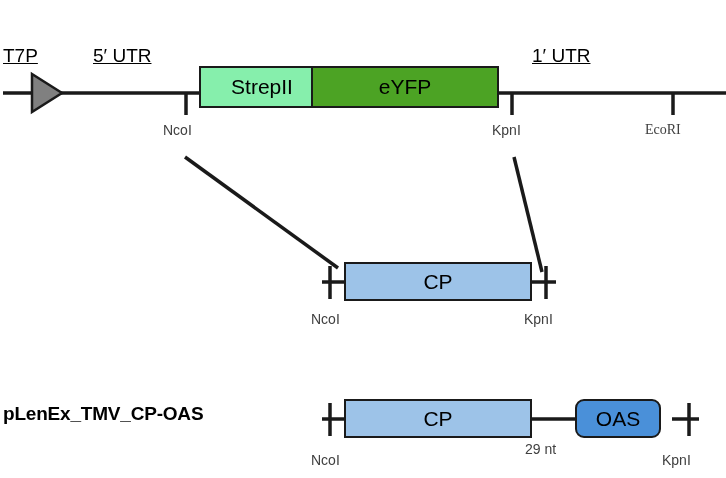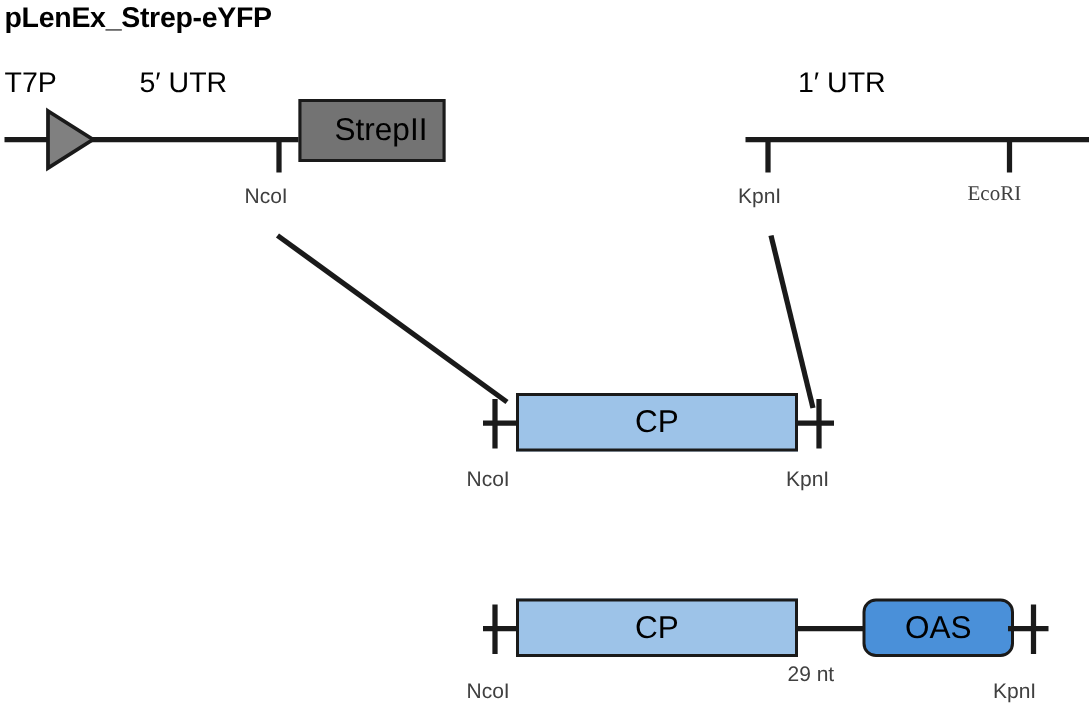--- a/index.html
+++ b/index.html
@@ -21,20 +21,21 @@
     font-size: 19px;
     color: #000000;
     white-space: nowrap;
     letter-spacing: -0.2px;
   }
   .plain-label {
     position: absolute;
     font-size: 19px;
     color: #000000;
     white-space: nowrap;
+    text-decoration: underline;
   }
   .site-label {
     position: absolute;
     font-size: 14px;
     color: #404040;
     white-space: nowrap;
   }
   .gene-box {
     position: absolute;
     box-sizing: border-box;
@@ -56,54 +57,57 @@
     width: 726px;
     height: 478px;
     pointer-events: none;
   }
 </style>
 </head>
 <body>
 
 <div id="figure">
 
-  <div class="construct-title" style="left:3px; top:2px;">pLenEx_Strep-eYFP</div>
 
   <div class="plain-label" style="left:3px; top:45px;">T7P</div>
 
   <div class="plain-label" style="left:77px; top:45px;margin-left:16px;">5′ UTR</div>
 
   <div class="plain-label" style="left:532px; top:45px;">1′ UTR</div>
 
-  <div class="gene-box" style="left:199px; top:66px; width:98px; height:42px; background:#737373;padding-left:12px;">
+  <div class="gene-box" style="left:199px; top:66px; width:114px; height:42px; background:#86efac;padding-left:12px;">
     <span>StrepII</span>
   </div>
 
+  <div class="gene-box" style="left:311px; top:66px; width:188px; height:42px; background:#4ca324;">
+    <span>eYFP</span>
+  </div>
 
   <div class="site-label" style="left:163px; top:122px;">NcoI</div>
 
   <div class="site-label" style="left:492px; top:122px;">KpnI</div>
 
   <div class="site-label" style="left:645px; top:122px;font-family:Liberation Serif, serif;">EcoRI</div>
 
 
   <div class="gene-box" style="left:344px; top:262px; width:188px; height:39px; background:#9dc3e8;">
     <span>CP</span>
   </div>
 
   <div class="site-label" style="left:311px; top:311px;">NcoI</div>
 
   <div class="site-label" style="left:524px; top:311px;">KpnI</div>
 
+  <div class="construct-title" style="left:3px; top:403px;">pLenEx_TMV_CP-OAS</div>
 
   <div class="gene-box" style="left:344px; top:399px; width:188px; height:39px; background:#9dc3e8;">
     <span>CP</span>
   </div>
 
-  <div class="gene-box rounded" style="left:575px; top:399px; width:101px; height:39px; background:#4a90d9;">
+  <div class="gene-box rounded" style="left:575px; top:399px; width:86px; height:39px; background:#4a90d9;">
     <span>OAS</span>
   </div>
 
   <div class="site-label" style="left:525px; top:441px;">29 nt</div>
 
   <div class="site-label" style="left:311px; top:452px;">NcoI</div>
 
   <div class="site-label" style="left:662px; top:452px;">KpnI</div>
 
   <svg class="overlay" viewBox="0 0 726 478">

